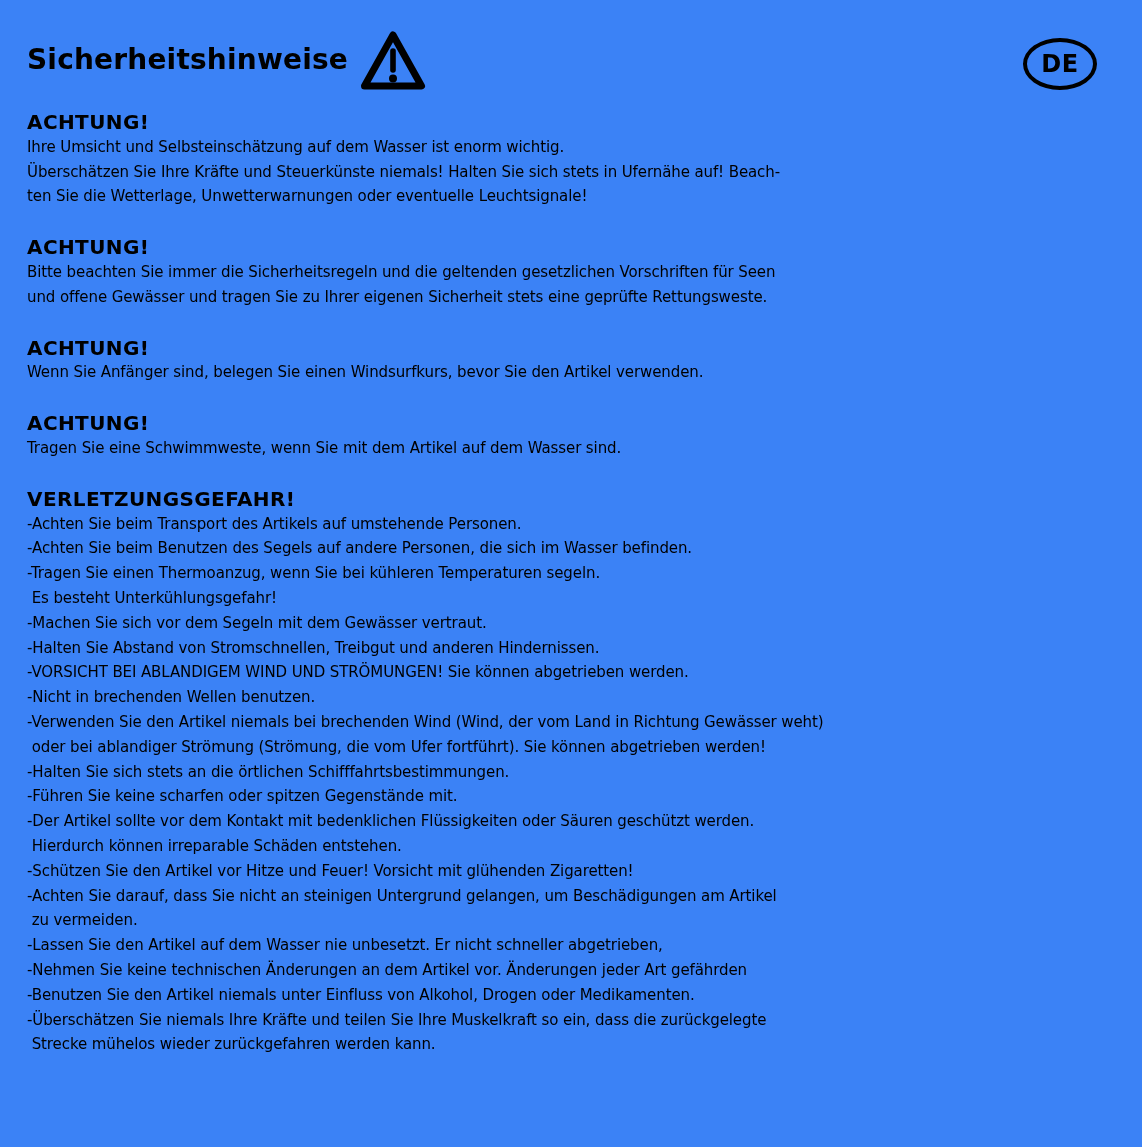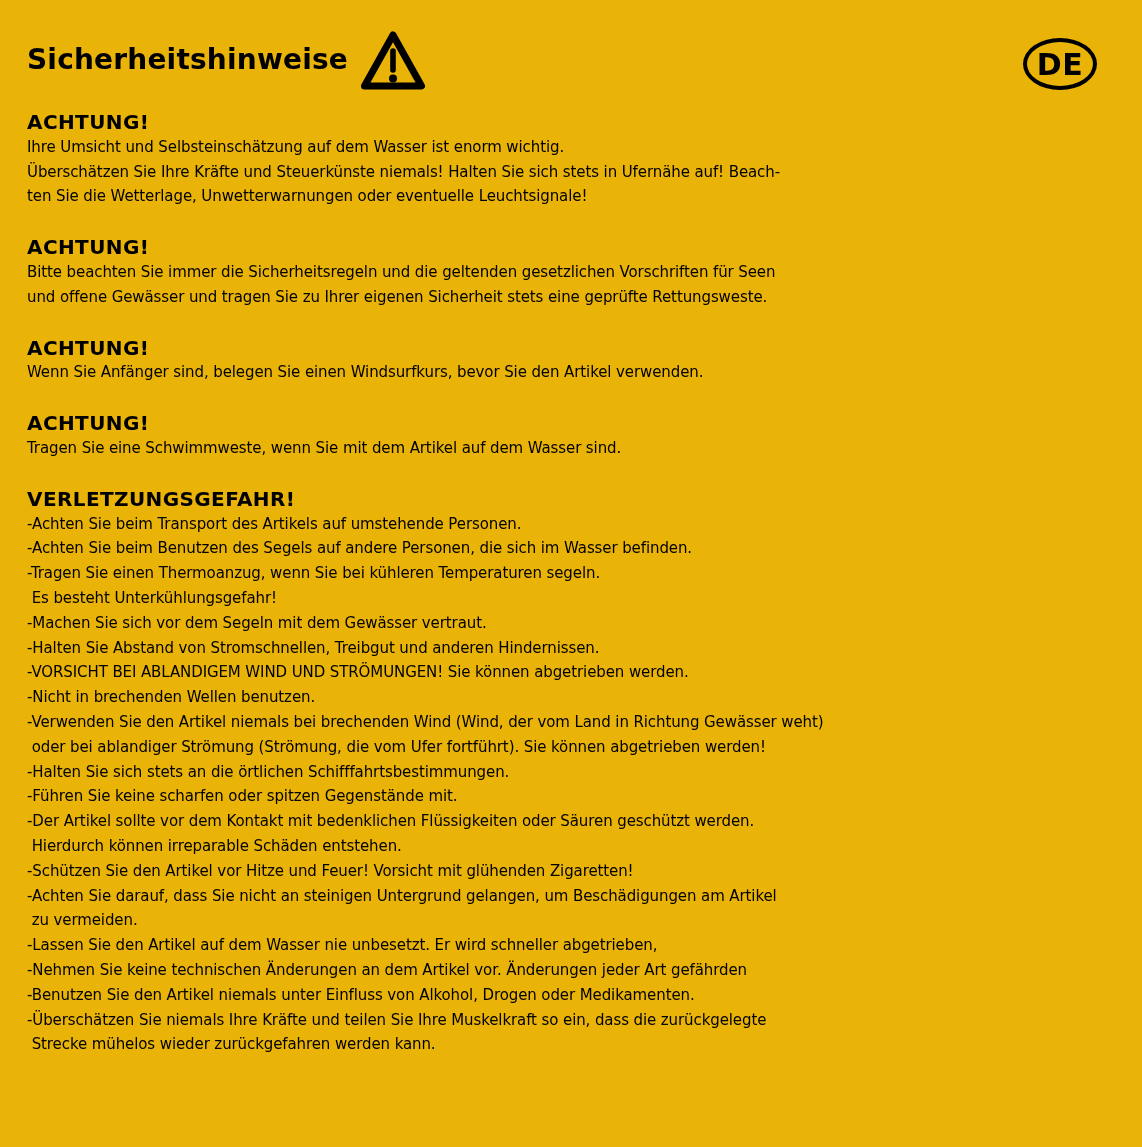--- a/index.html
+++ b/index.html
@@ -4,21 +4,21 @@
 <style>
   html, body {
     margin: 0;
     padding: 0;
     background: #ffffff;
   }
   .page {
     position: relative;
     width: 1142px;
     height: 1147px;
-    background: #eab308;
+    background: #3b82f6;
     font-family: "DejaVu Sans", "Liberation Sans", sans-serif;
     color: #000000;
     overflow: hidden;
   }
   .header {
     position: absolute;
     top: 26px;
     left: 27px;
     right: 45px;
     display: flex;
@@ -42,21 +42,21 @@
     top: 12px;
     right: 0;
     box-sizing: border-box;
     width: 74px;
     height: 52px;
     border: 4px solid #000000;
     border-radius: 50%;
     display: flex;
     align-items: center;
     justify-content: center;
-    font-size: 30px;
+    font-size: 24px;
     font-weight: bold;
     letter-spacing: 0.5px;
     text-align: center;
   }
   .content {
     position: absolute;
     top: 110px;
     left: 27px;
     right: 18px;
   }
@@ -144,21 +144,21 @@
           <div class="line">-Nicht in brechenden Wellen benutzen.</div>
           <div class="line">-Verwenden Sie den Artikel niemals bei brechenden Wind (Wind, der vom Land in Richtung Gewässer weht)</div>
           <div class="line"> oder bei ablandiger Strömung (Strömung, die vom Ufer fortführt). Sie können abgetrieben werden!</div>
           <div class="line">-Halten Sie sich stets an die örtlichen Schifffahrtsbestimmungen.</div>
           <div class="line">-Führen Sie keine scharfen oder spitzen Gegenstände mit.</div>
           <div class="line">-Der Artikel sollte vor dem Kontakt mit bedenklichen Flüssigkeiten oder Säuren geschützt werden.</div>
           <div class="line"> Hierdurch können irreparable Schäden entstehen.</div>
           <div class="line">-Schützen Sie den Artikel vor Hitze und Feuer! Vorsicht mit glühenden Zigaretten!</div>
           <div class="line">-Achten Sie darauf, dass Sie nicht an steinigen Untergrund gelangen, um Beschädigungen am Artikel</div>
           <div class="line"> zu vermeiden.</div>
-          <div class="line">-Lassen Sie den Artikel auf dem Wasser nie unbesetzt. Er wird schneller abgetrieben,</div>
+          <div class="line">-Lassen Sie den Artikel auf dem Wasser nie unbesetzt. Er nicht schneller abgetrieben,</div>
           <div class="line">-Nehmen Sie keine technischen Änderungen an dem Artikel vor. Änderungen jeder Art gefährden</div>
           <div class="line">-Benutzen Sie den Artikel niemals unter Einfluss von Alkohol, Drogen oder Medikamenten.</div>
           <div class="line">-Überschätzen Sie niemals Ihre Kräfte und teilen Sie Ihre Muskelkraft so ein, dass die zurückgelegte</div>
           <div class="line"> Strecke mühelos wieder zurückgefahren werden kann.</div>
         </div>
     </div>
   </div>
 
 </div>
 

